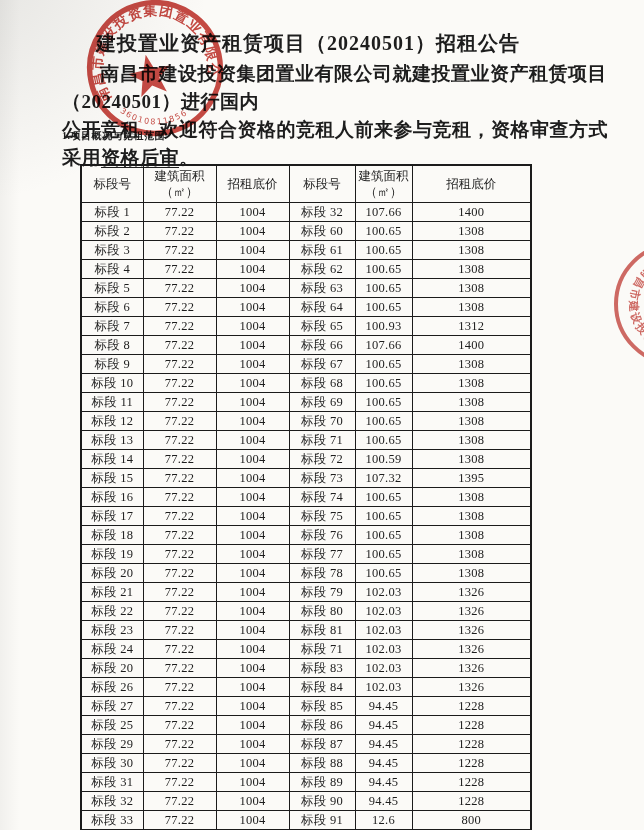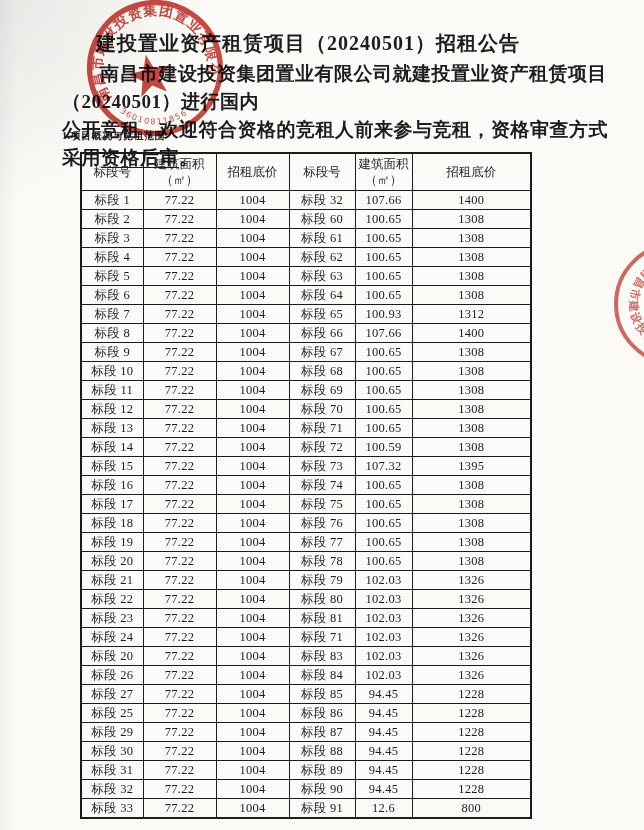--- a/index.html
+++ b/index.html
@@ -27,21 +27,21 @@
     font-size:19px; line-height:28px; letter-spacing:.5px;font-weight:bold;
   }
   .intro .line1{ display:block; text-indent:2em; }
   .intro .line2{ display:block; }
   .u{ text-decoration:underline; text-underline-offset:3px; }
   .section-heading{
     position:absolute; left:62px; top:129px;
     font-size:10px; font-weight:bold; letter-spacing:.5px;
   }
   table.lease{
-    position:absolute; left:80px; top:152px; width:450px;
+    position:absolute; left:80px; top:164px; width:450px;
     border-collapse:collapse; table-layout:fixed;
     font-size:12.5px; text-align:center;
     border:2px solid #1b1b1b;
   }
   table.lease th, table.lease td{
     border:1px solid #1b1b1b; padding:0 2px;
     font-weight:normal; overflow:hidden; white-space:normal;
   }
   table.lease th{ height:37px; line-height:16px; }
   table.lease td{ height:19px; line-height:18px; letter-spacing:.3px; }

